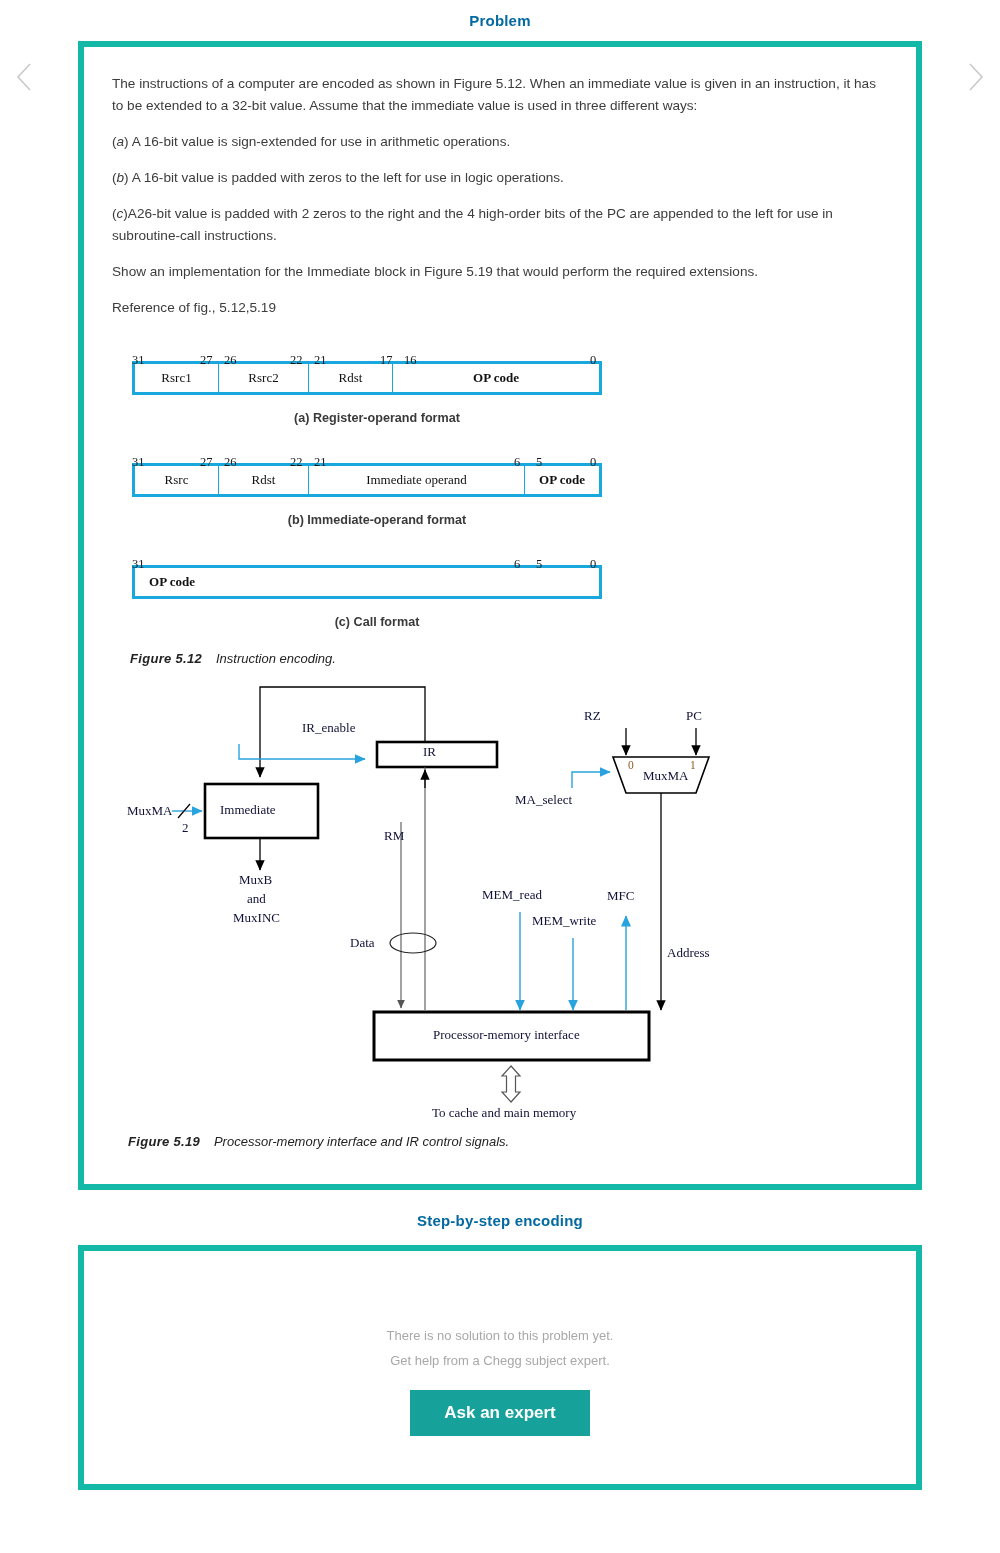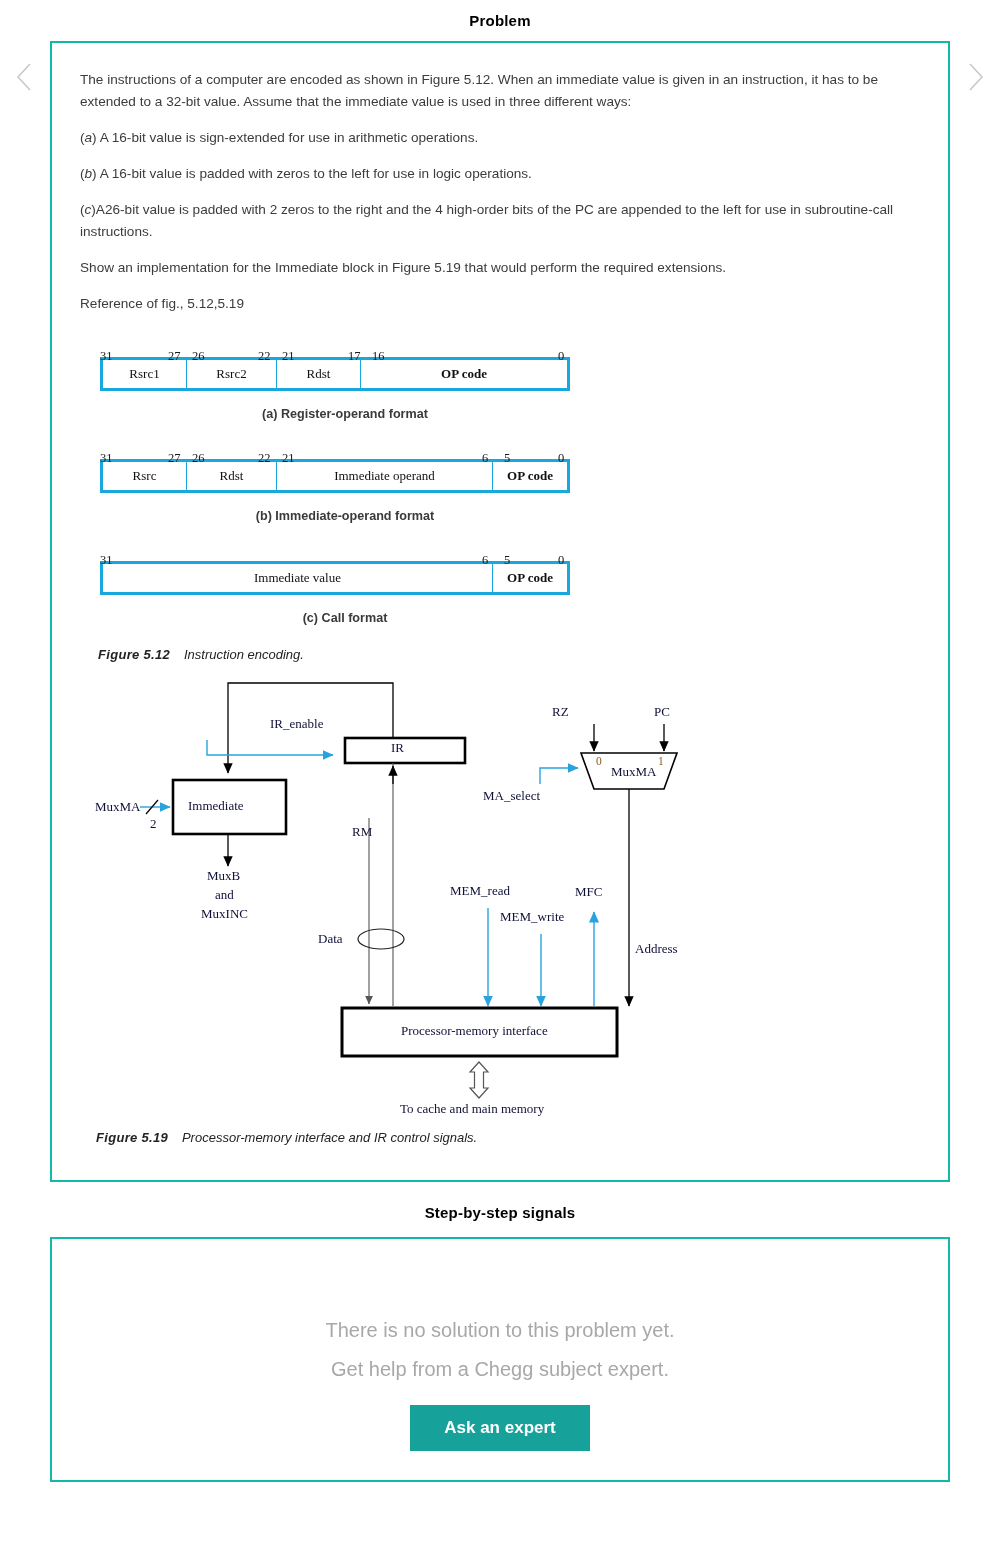--- a/index.html
+++ b/index.html
@@ -14,30 +14,30 @@
     min-height: 1553px;
     background: #ffffff;
     overflow: hidden;
   }
 
   
   .section-title {
     text-align: center;
     font-size: 15px;
     font-weight: bold;
-    color: #000000;
+    color: #0369a1;
     letter-spacing: .2px;
   }
   #problem-title { padding-top: 12px; padding-bottom: 12px; }
   #solution-title { padding-top: 22px; padding-bottom: 16px; }
 
   
   .card {
-    margin: 0 50px;
-    border: 2px solid #14b8a6;
+    margin: 0 78px;
+    border: 6px solid #14b8a6;
     background: #fff;
   }
   #problem-card { padding: 26px 28px 34px 28px; }
   #solution-card { height: 245px; position: relative; }
 
   
   .nav-chevron {
     position: absolute;
     top: 60px;
     width: 34px; height: 34px;
@@ -116,21 +116,21 @@
     font-family: "Liberation Serif", serif;
     font-size: 13px;
     color: #101038;
     white-space: nowrap;
   }
   .dlabel.mux-num { color: #8a5a20; font-size: 11.5px; }
 
   
   .sol-line {
     text-align: center;
-    font-size: 20px;
+    font-size: 13px;
     color: #a8a8a8;
     line-height: 1.95;
   }
   #sol-body { position: absolute; left: 0; right: 0; top: 72px; }
   #ask-expert-button {
     display: block;
     margin: 16px auto 0 auto;
     background: #16a19b;
     color: #ffffff;
     border: none;
@@ -212,21 +212,20 @@
       </div>
 
       <div class="enc-group">
         <div class="enc-ticks">
           <span style="left:0px">31</span>
           <span style="left:382px">6</span>
           <span style="left:404px">5</span>
           <span style="left:458px">0</span>
         </div>
         <div class="enc-box">
-          <div class="enc-cell" style="width:390px">Immediate value</div>
           <div class="enc-cell" style="width:74px">OP code</div>
         </div>
         <div class="enc-caption">(c) Call format</div>
       </div>
 
       <div class="fig-caption">
         <span class="fnum">Figure 5.12</span><span class="ftext">Instruction encoding.</span>
       </div>
     </div>
 
@@ -309,21 +308,21 @@
       <div class="dlabel" style="left:321px; top:347px;">Processor-memory interface</div>
       <div class="dlabel" style="left:320px; top:425px;">To cache and main memory</div>
 
       <div class="fig-caption" style="position:absolute; left:8px; top:448px;">
         <span class="fnum">Figure 5.19</span><span class="ftext">Processor-memory interface and IR control signals.</span>
       </div>
     </div>
 
   </div>
 
-  <div class="section-title" id="solution-title">Step-by-step signals</div>
+  <div class="section-title" id="solution-title">Step-by-step encoding</div>
 
   <div class="card" id="solution-card">
     <div id="sol-body">
       <div class="sol-line">There is no solution to this problem yet.</div>
       <div class="sol-line">Get help from a Chegg subject expert.</div>
       <button id="ask-expert-button">Ask an expert</button>
     </div>
   </div>
 
 </div>

